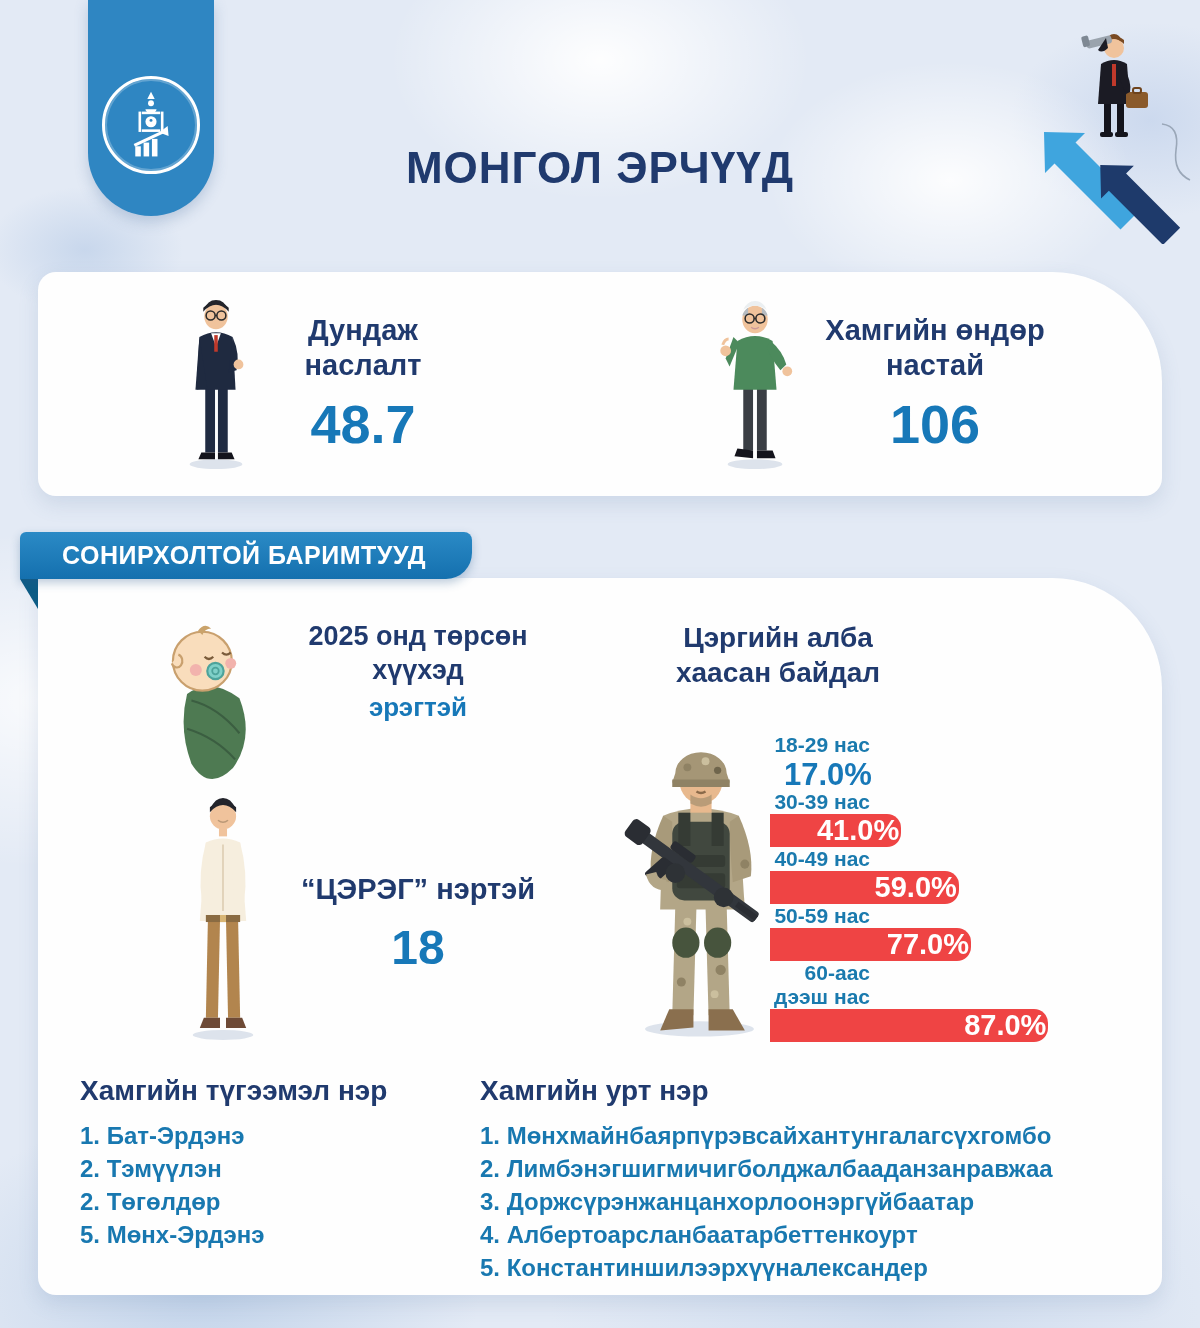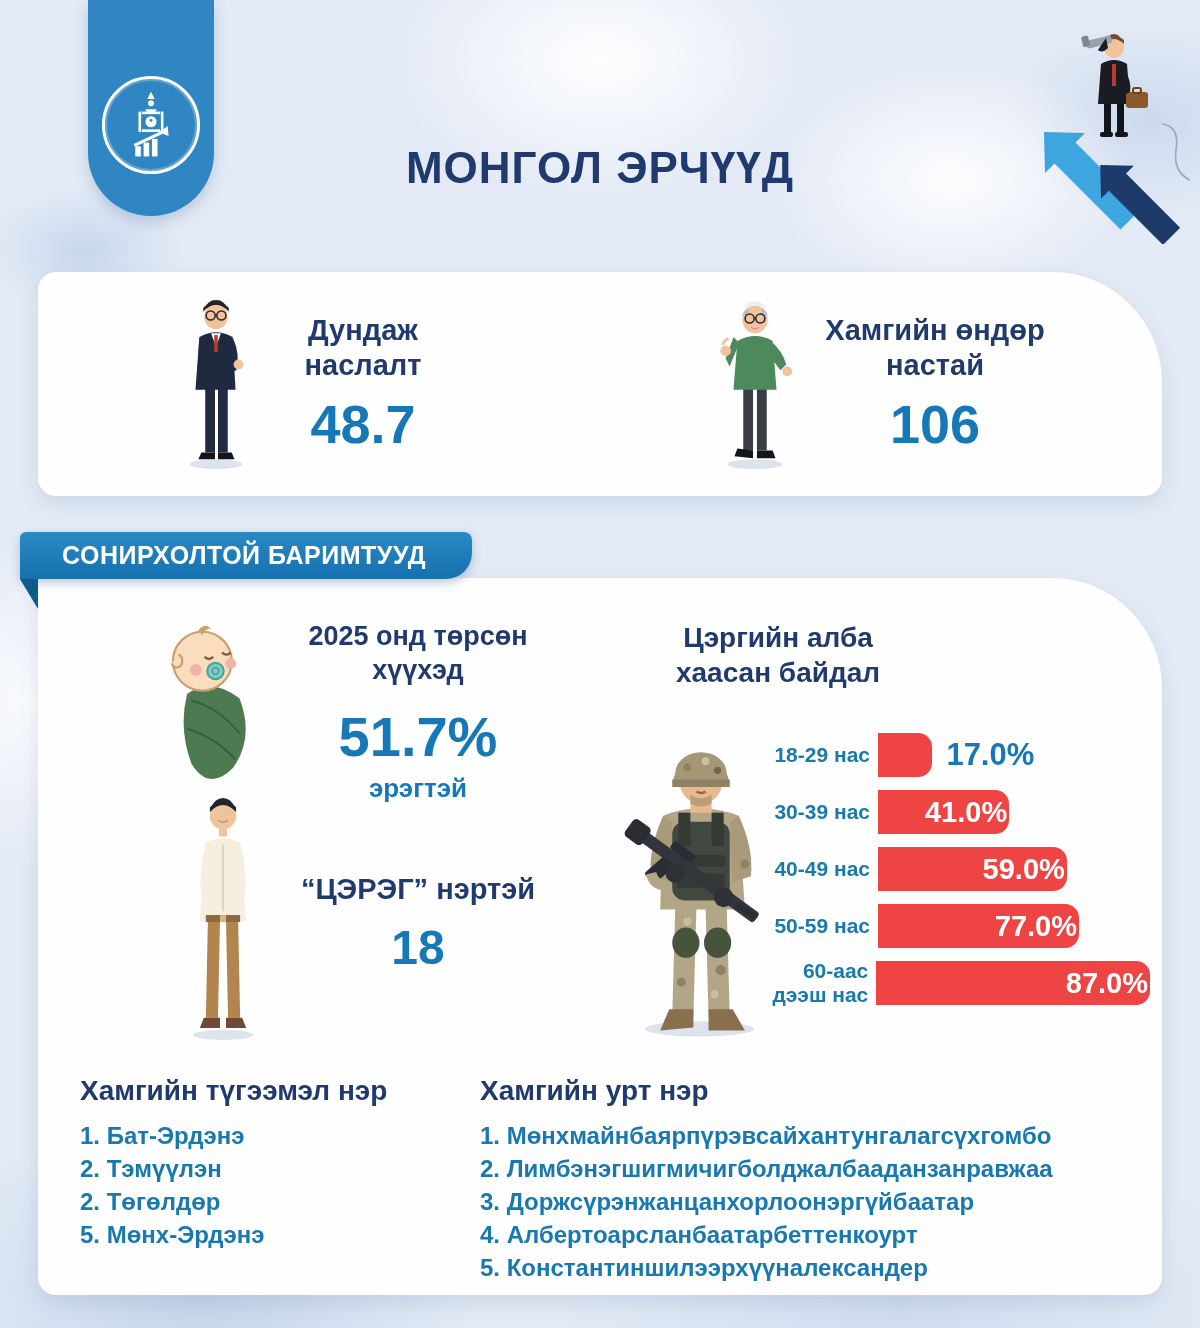--- a/index.html
+++ b/index.html
@@ -75,21 +75,21 @@
   .births-sub{font-size:26px; font-weight:bold; color:#1778b8; margin-top:4px;}
 
   .namefact-text{left:230px; top:295px; width:300px; text-align:center;}
   .namefact-label{font-size:29px; font-weight:bold; color:#203a6e;}
   .namefact-value{font-size:48px; font-weight:bold; color:#1778b8; margin-top:14px;}
 
   .chart-title{left:540px; top:42px; width:400px; text-align:center;
     font-size:28px; font-weight:bold; color:#203a6e; line-height:1.25;}
 
   .chart{left:732px; top:155px; width:380px;}
-  .chart-row{display:flex; align-items:center; height:44px; margin-bottom:13px;}
+  .chart-row{display:flex; align-items:flex-start; height:44px; margin-bottom:13px;flex-direction:column;}
   .chart-row-label{
     width:100px; margin-right:8px; text-align:right;
     font-size:21px; font-weight:bold; color:#1a7aae; line-height:1.15;
   }
   .chart-bar{
     height:44px; background:#ef4444; border-radius:0 14px 14px 0;
     display:flex; align-items:center; justify-content:flex-end;
     padding-right:2px; box-sizing:border-box;
   }
   .chart-bar-value{font-size:29px; font-weight:bold; color:#ffffff; white-space:nowrap;}
@@ -233,21 +233,20 @@
       <path d="M20 40 a5 6 0 1 0 6 -8" fill="#f9ddbc" stroke="#c9a06e" stroke-width="2"></path>
       <path d="M50 34 q4 4 8 0" stroke="#7a5b3a" stroke-width="2" fill="none"></path>
       <path d="M66 30 q4 4 8 0" stroke="#7a5b3a" stroke-width="2" fill="none"></path>
       <circle cx="42" cy="46" r="5.5" fill="#f2b3ad"></circle>
       <circle cx="74" cy="40" r="5" fill="#f2b3ad"></circle>
       <circle cx="60" cy="47" r="7.5" fill="#7fd0c8" stroke="#4da39b" stroke-width="2"></circle>
       <circle cx="60" cy="47" r="3" fill="none" stroke="#4da39b" stroke-width="1.6"></circle>
     </svg>
     <div class="abs births-text">
       <div class="births-label">2025 онд төрсөн хүүхэд</div>
-      <div class="births-value">51.7%</div>
       <div class="births-sub">эрэгтэй</div>
     </div>
 
     <svg class="abs" style="left:135px; top:212px;" width="100" height="252" viewBox="0 0 90 250">
       <ellipse cx="45" cy="243" rx="30" ry="5" class="figure-shadow"></ellipse>
       <path d="M30 130 l12 0 l-2 96 l-12 0 Z" fill="#b2854e"></path>
       <path d="M48 130 l12 0 l2 96 l-12 0 Z" fill="#b2854e"></path>
       <path d="M26 226 l16 0 l0 10 l-20 0 Z" fill="#6e4a36"></path>
       <path d="M48 226 l16 0 l4 10 l-20 0 Z" fill="#6e4a36"></path>
       <path d="M28 52 q17 -8 34 0 l6 78 l-46 0 Z" fill="#f6eede"></path>

